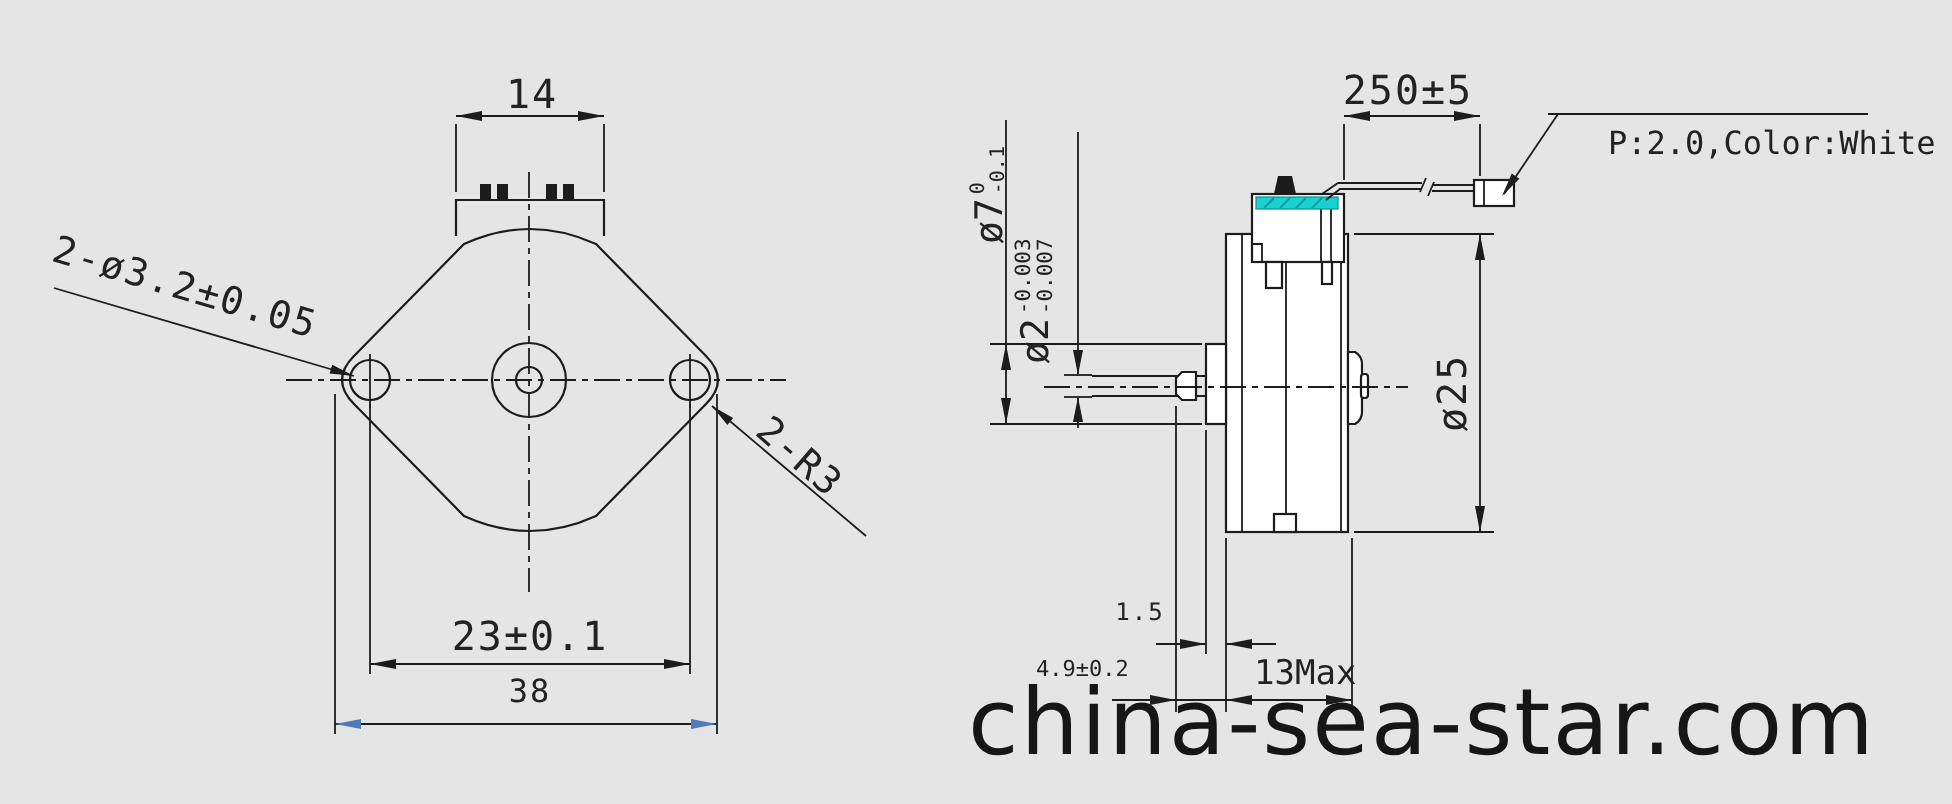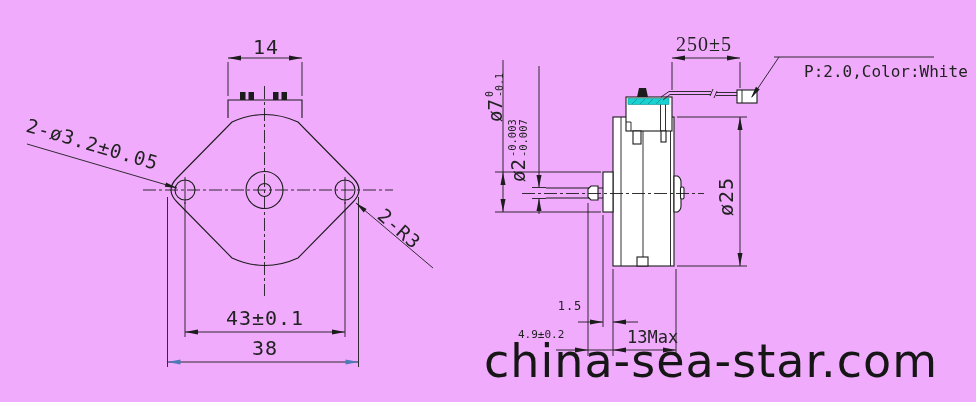--- a/index.html
+++ b/index.html
@@ -1,16 +1,16 @@
 <!DOCTYPE html>
 <html><head>
 <meta charset="utf-8">
 <style>
   html,body{margin:0;padding:0;background:#fff;}
-  #canvas{position:relative;width:976px;height:402px;background:#f0abfc;overflow:hidden;
+  #canvas{position:relative;width:976px;height:402px;background:#e5e5e5;overflow:hidden;
           font-family:"DejaVu Sans Mono",monospace;}
   svg{position:absolute;left:0;top:0;}
   .ln{stroke:#1c1c1c;stroke-width:1.1;fill:none;}
   .thin{stroke:#1c1c1c;stroke-width:0.9;fill:none;}
   .cl{stroke:#1c1c1c;stroke-width:0.9;fill:none;stroke-dasharray:13 3 3 3;}
   .fillw{fill:#ffffff;stroke:#1c1c1c;stroke-width:1.1;}
   .arr{fill:#1c1c1c;stroke:none;}
   .txt{position:absolute;font-family:"DejaVu Sans Mono",monospace;color:#222;
        white-space:nowrap;letter-spacing:1px;}
   .ctr{text-align:center;}
@@ -195,25 +195,25 @@
     </g>
   </g>
 </svg>
 
   <div class="txt ctr" style="left:246px;top:35px;width:40px;font-size:20px;">14</div>
 
   <div class="txt" style="left:30px;top:114px;font-size:19px;transform:rotate(16.5deg);transform-origin:0 0;">2-ø3.2±0.05</div>
 
   <div class="txt" style="left:388px;top:204px;font-size:19px;transform:rotate(41deg);transform-origin:0 0;">2-R3</div>
 
-  <div class="txt ctr" style="left:225px;top:306px;width:80px;font-size:20px;">43±0.1</div>
-
-  <div class="txt ctr" style="left:235px;top:336px;width:60px;font-size:20px;">38</div>
-
-  <div class="txt ctr" style="left:664px;top:33px;width:80px;font-size:20px;font-family:Liberation Serif, serif;">250±5</div>
+  <div class="txt ctr" style="left:225px;top:306px;width:80px;font-size:20px;">23±0.1</div>
+
+  <div class="txt ctr" style="left:235px;top:336px;width:60px;font-size:16px;">38</div>
+
+  <div class="txt ctr" style="left:664px;top:33px;width:80px;font-size:20px;">250±5</div>
 
 
   <div class="txt" style="left:804px;top:62px;font-size:16px;letter-spacing:0;">P:2.0,Color:White</div>
 
   <div class="txt rot90" style="left:714px;top:216px;font-size:20px;">ø25</div>
 
   <div class="txt rot90" style="left:484px;top:122px;font-size:19px;letter-spacing:0;">
     <span>ø7</span>
     <span class="tolstack" style="font-size:10px;">
       <span>0</span>

